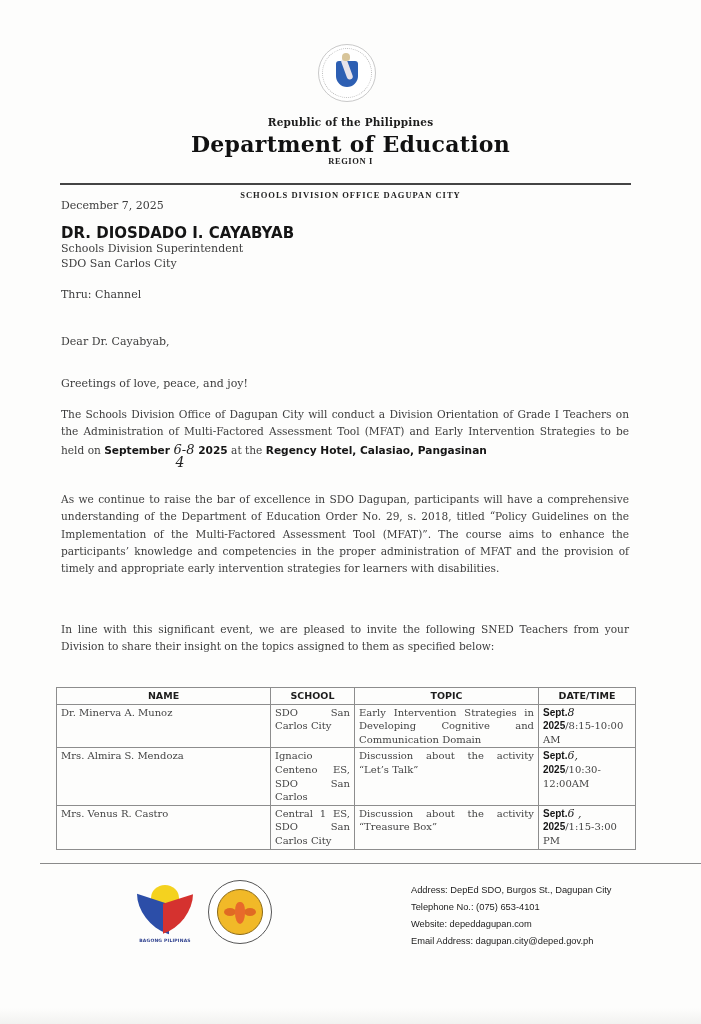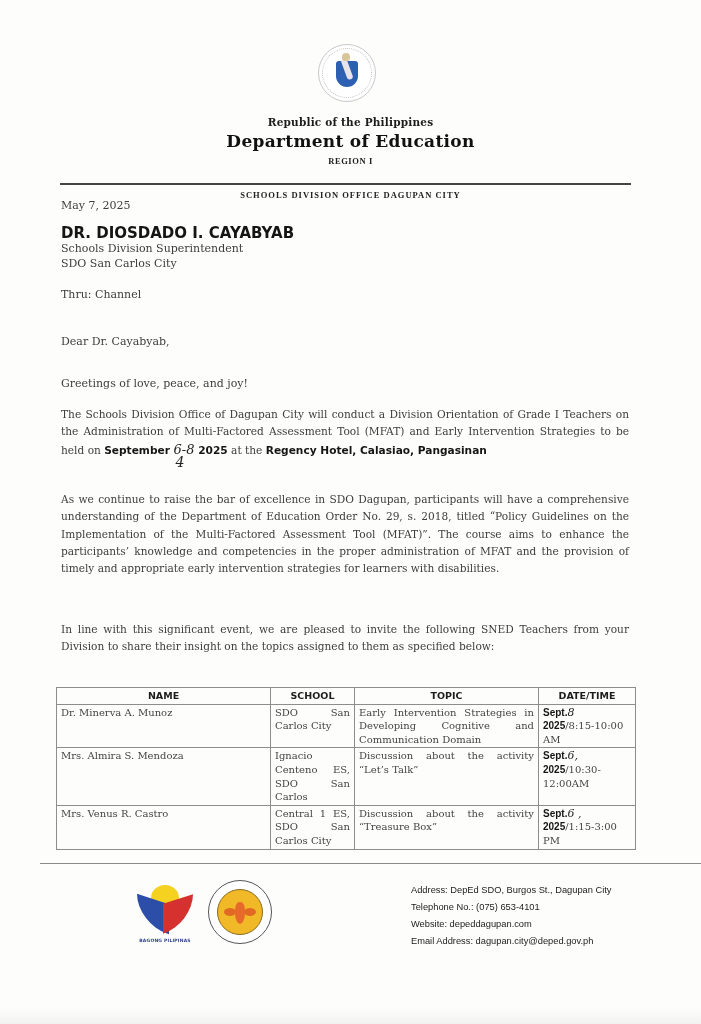--- a/index.html
+++ b/index.html
@@ -33,21 +33,21 @@
       position: absolute; left: 23px; top: 8px; width: 8px; height: 8px;
       background: #d8c59a; border-radius: 50% 50% 40% 40%;
     }
     .hdr-republic {
       position: absolute; left: 0; width: 701px; top: 116px; text-align: center;
       font-family: "DejaVu Serif", serif; font-weight: bold; font-size: 10.5px;
       color: #1c1c1c; letter-spacing: 0.2px;
     }
     .hdr-dept {
       position: absolute; left: 0; width: 701px; top: 131px; text-align: center;
-      font-family: "DejaVu Serif", serif; font-weight: bold; font-size: 17px;
+      font-family: "DejaVu Serif", serif; font-weight: bold; font-size: 22px;
       color: #111; letter-spacing: 0.3px;
     }
     .hdr-region {
       position: absolute; left: 0; width: 701px; top: 156px; text-align: center;
       font-family: "Liberation Serif", serif; font-weight: bold; font-size: 8.5px;
       color: #222; letter-spacing: 0.6px;
     }
     .hdr-sdo {
       position: absolute; left: 0; width: 701px; top: 168px; text-align: center;
       font-family: "Liberation Serif", serif; font-weight: bold; font-size: 8.5px;
@@ -171,21 +171,21 @@
     <div class="shield"></div>
     <div class="torch"></div>
     <div class="flame"></div>
   </div>
   <div class="hdr-republic">Republic of the Philippines</div>
   <div class="hdr-dept">Department of Education</div>
   <div class="hdr-region">REGION I</div>
   <div class="hdr-sdo">SCHOOLS DIVISION OFFICE DAGUPAN CITY</div>
   <div class="hdr-rule"></div>
 
-  <div class="txt date">May 7, 2025</div>
+  <div class="txt date">December 7, 2025</div>
   <div class="txt rcpt-name">DR. DIOSDADO I. CAYABYAB</div>
   <div class="txt rcpt-title">Schools Division Superintendent</div>
   <div class="txt rcpt-office">SDO San Carlos City</div>
   <div class="txt thru">Thru: Channel</div>
   <div class="txt salutation">Dear Dr. Cayabyab,</div>
   <div class="txt greeting">Greetings of love, peace, and joy!</div>
 
   <div class="para p1"><span>The Schools Division Office of Dagupan City will conduct a  Division Orientation of Grade I Teachers on the Administration of Multi-Factored Assessment Tool (MFAT) and Early Intervention Strategies to be held on </span><b>September </b><span class="handwrite"><span>6-8</span><span class="hw-under">4</span></span><b> 2025</b><span> at the </span><b>Regency Hotel, Calasiao, Pangasinan</b></div>
 
   <div class="para p2">As we continue to raise the bar of excellence in SDO Dagupan, participants will have  a comprehensive understanding of the Department of Education Order No. 29, s. 2018, titled “Policy Guidelines on the Implementation of the Multi-Factored Assessment Tool (MFAT)”. The course aims to enhance the participants’ knowledge and competencies in the proper administration of MFAT and the provision of timely and appropriate early intervention strategies for learners with disabilities.</div>

